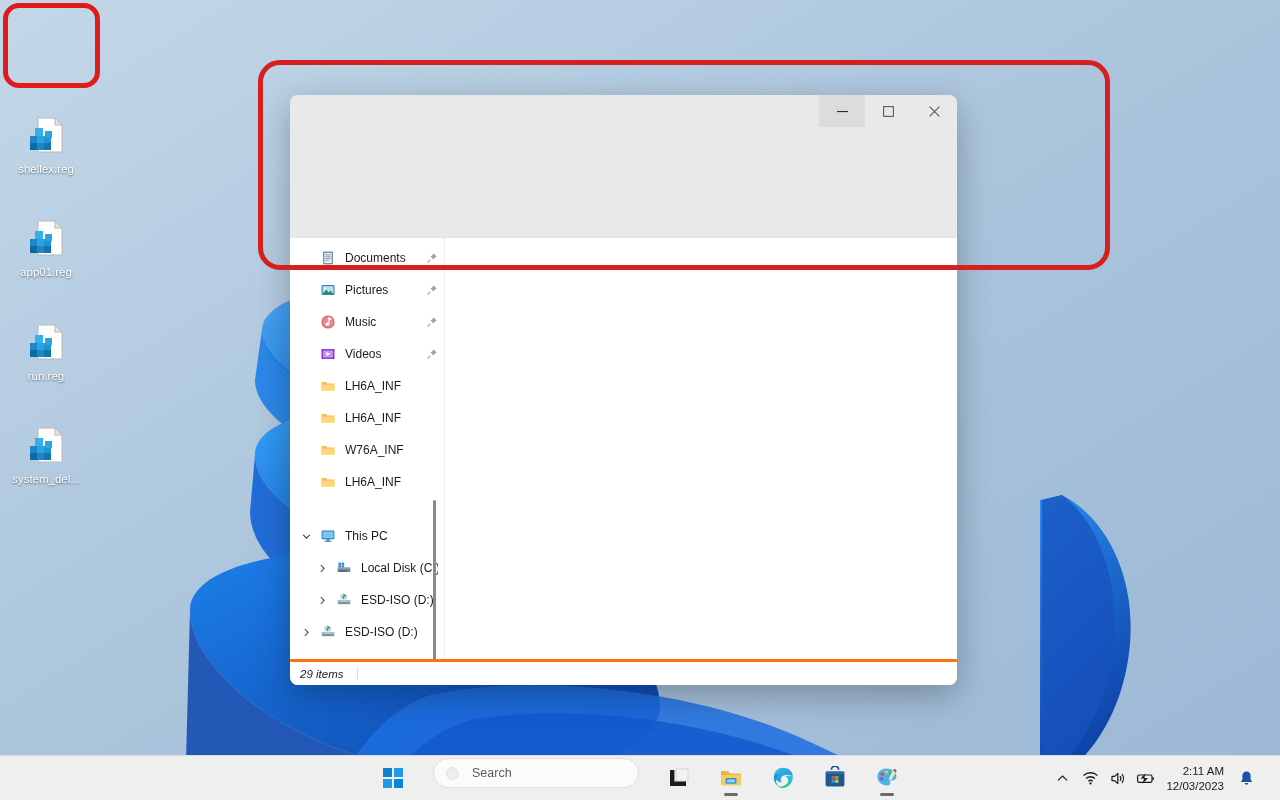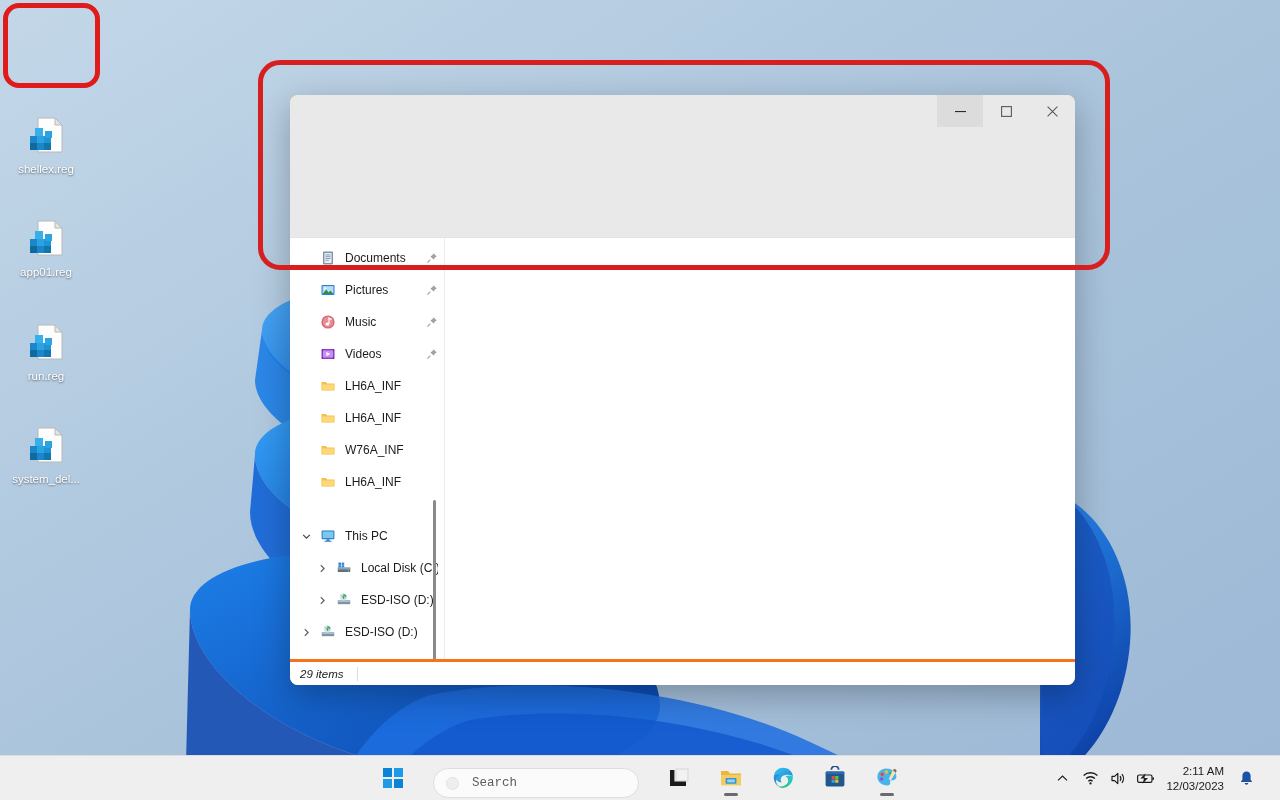--- a/index.html
+++ b/index.html
@@ -46,21 +46,21 @@
     width: 97px; height: 85px;
     border: 5px solid #e01b1b;
     border-radius: 16px;
     pointer-events: none;
   }
 
   
   #explorer {
     position: absolute;
     left: 290px; top: 95px;
-    width: 785px; height: 590px;
+    width: 667px; height: 590px;
     background: #fde047;
     border-radius: 8px;
     box-shadow: 0 10px 34px rgba(0,0,0,.28);
     overflow: hidden;
     display: flex;
     flex-direction: column;
   }
   #titlebar {
     height: 142px;
     background: #e9e9e9;
@@ -185,23 +185,22 @@
     background: #efefef;
     border-top: 1px solid #dcdcdc;
     display: flex;
     align-items: center;
   }
   #tb-center {
     position: absolute;
     left: 50%;
     transform: translateX(-50%);
     display: flex;
-    align-items: flex-end;
+    align-items: flex-start;
     gap: 12px;
-    font-family: Liberation Mono, monospace;
   }
   .tb-btn {
     width: 40px; height: 40px;
     display: flex; align-items: center; justify-content: center;
     cursor: default;
     position: relative;
   }
   #tb-search {
     width: 206px; height: 30px;
     background: #fbfbfb;

